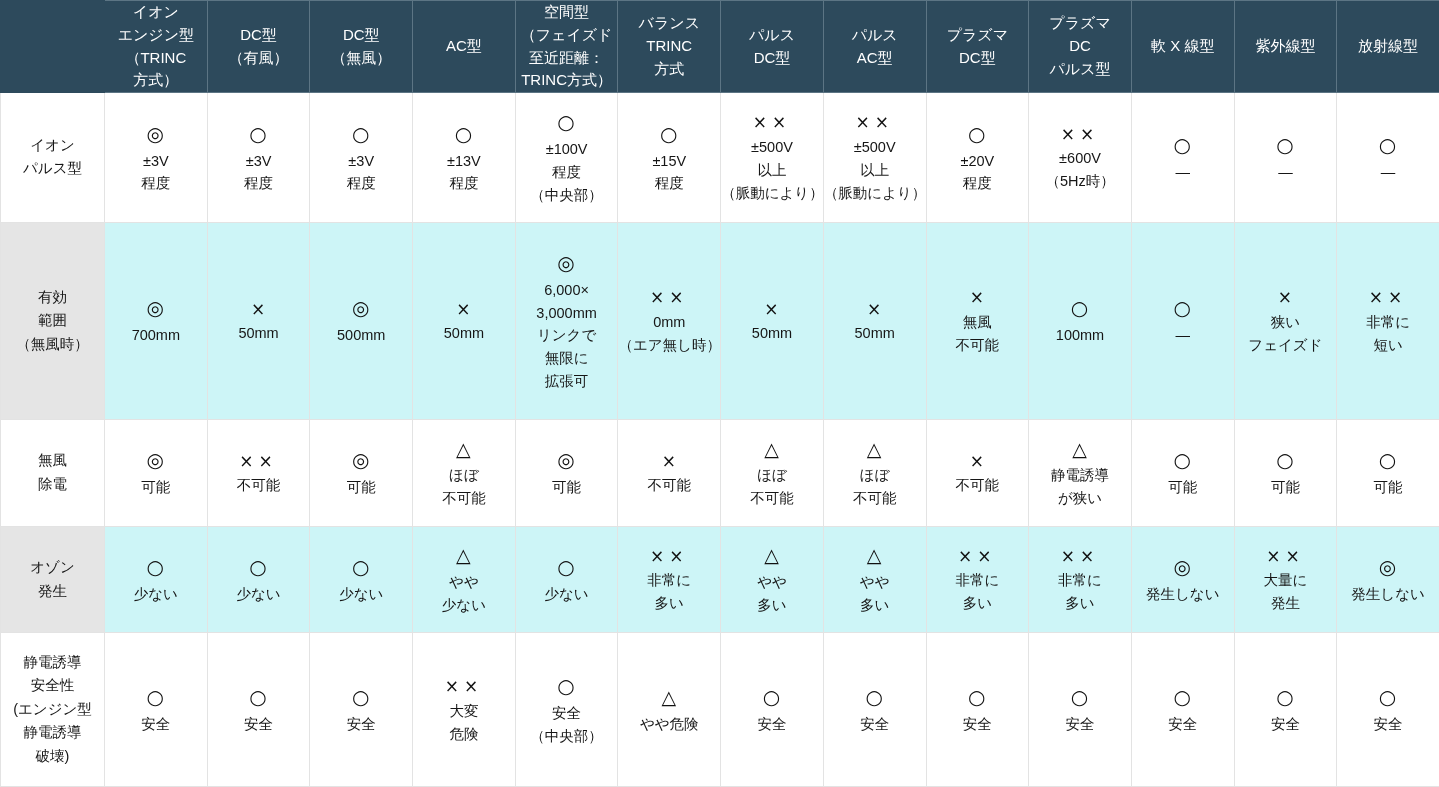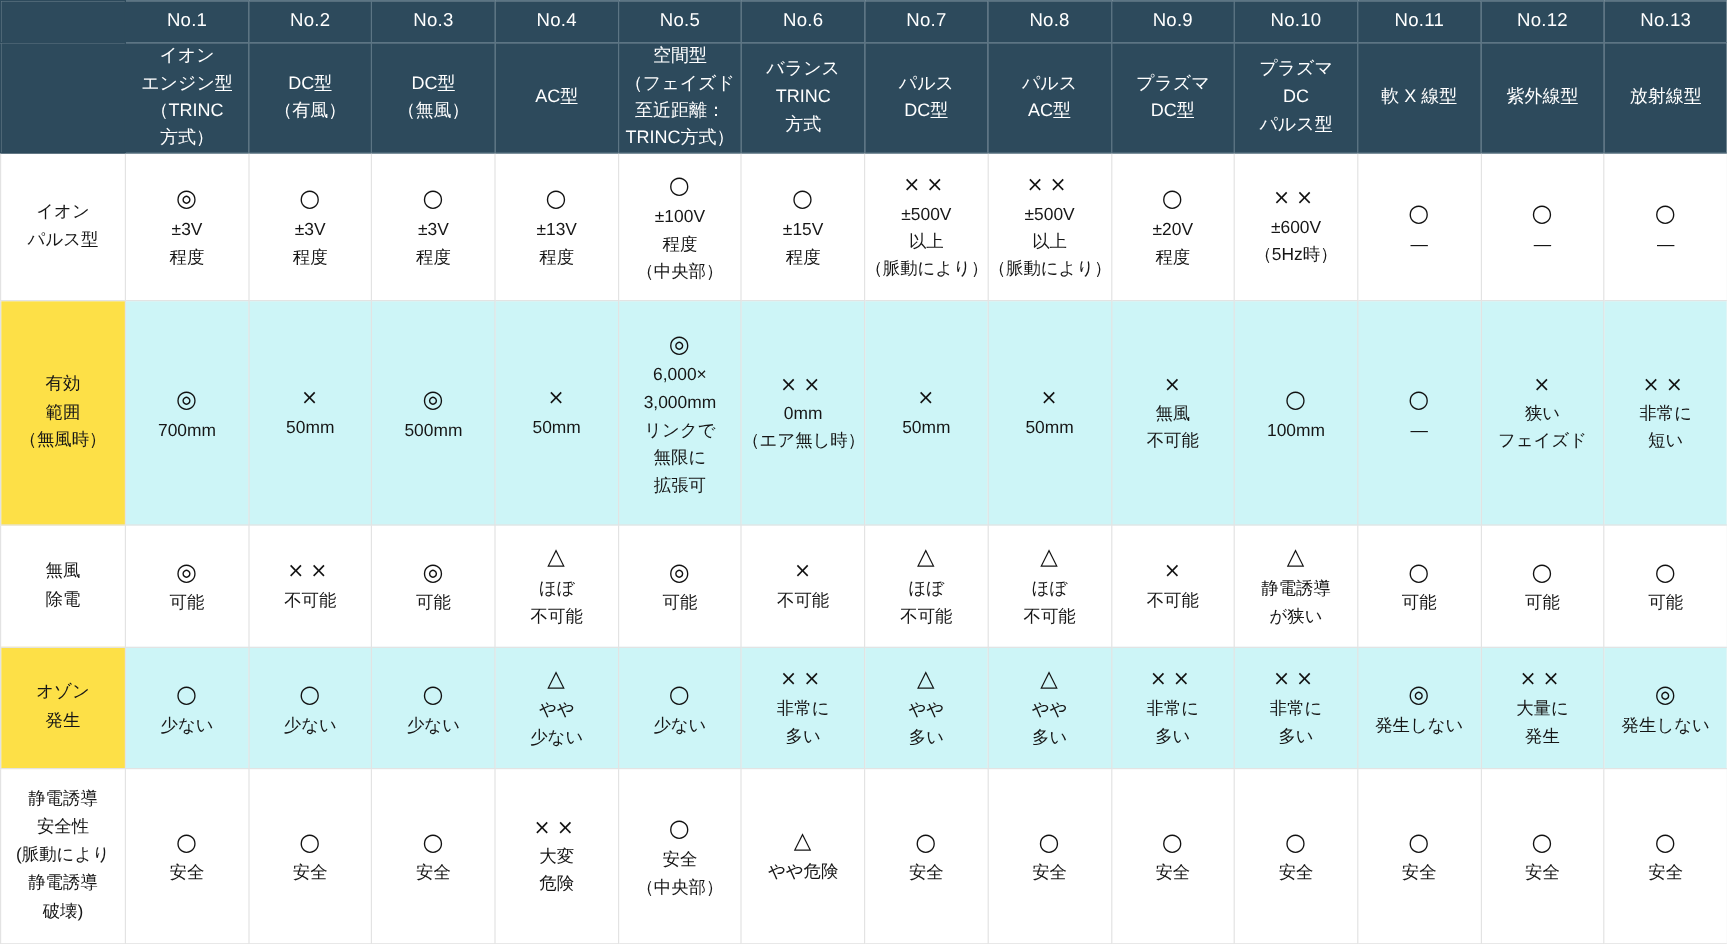--- a/index.html
+++ b/index.html
@@ -72,21 +72,21 @@
     color: #111111;
     margin-bottom: 1px;
     font-family: "DejaVu Sans", sans-serif;
   }
   .sym.x2 { letter-spacing: 5px; font-size: 17px; }
   .sym.x1 { font-size: 17px; }
   .sym.tri { font-size: 19px; }
   .txt { display: block; white-space: nowrap; }
   
   tr.tint td { background: #cdf5f7; }
-  tr.tint td.rowhead { background: #fde047; }
+  tr.tint td.rowhead { background: #e5e5e5; }
   tr.plain td { background: #ffffff; }
   
   tr.r-ion td { height: 118px; }
   tr.r-range td { height: 180px; }
   tr.r-windless td { height: 97px; }
   tr.r-ozone td { height: 97px; }
   tr.r-safety td { height: 140px; }
   tr.r-range .cell, tr.r-safety .cell { vertical-align: top; }
 </style>
 </head>
@@ -103,36 +103,20 @@
       <col style="width: 102.692px;">
       <col style="width: 102.692px;">
       <col style="width: 102.692px;">
       <col style="width: 102.692px;">
       <col style="width: 102.692px;">
       <col style="width: 102.692px;">
       <col style="width: 102.692px;">
       <col style="width: 102.692px;">
     </colgroup>
   <thead>
-    <tr id="hdr-no-row">
-      <th class="hdr-corner"></th>
-    <th class="hdr hdr-no">No.1</th>
-        <th class="hdr hdr-no">No.2</th>
-        <th class="hdr hdr-no">No.3</th>
-        <th class="hdr hdr-no">No.4</th>
-        <th class="hdr hdr-no">No.5</th>
-        <th class="hdr hdr-no">No.6</th>
-        <th class="hdr hdr-no">No.7</th>
-        <th class="hdr hdr-no">No.8</th>
-        <th class="hdr hdr-no">No.9</th>
-        <th class="hdr hdr-no">No.10</th>
-        <th class="hdr hdr-no">No.11</th>
-        <th class="hdr hdr-no">No.12</th>
-        <th class="hdr hdr-no">No.13</th>
-      </tr>
     <tr id="hdr-name-row">
       <th class="hdr-corner"></th>
     <th class="hdr hdr-name">
           <span class="ln">イオン</span>
           <span class="ln">エンジン型</span>
           <span class="ln">（TRINC</span>
           <span class="ln">方式）</span>
         </th>
         <th class="hdr hdr-name">
           <span class="ln">DC型</span>
@@ -447,21 +431,21 @@
         </td>
         <td class="cell">
           <span class="sym ">◎</span>
           <span class="txt">発生しない</span>
         </td>
       </tr>
       <tr class="plain r-safety">
         <td class="rowhead">
           <span class="ln">静電誘導</span>
           <span class="ln">安全性</span>
-          <span class="ln">(脈動により</span>
+          <span class="ln">(エンジン型</span>
           <span class="ln">静電誘導</span>
           <span class="ln">破壊)</span>
         </td>
         <td class="cell">
           <span class="sym ">○</span>
           <span class="txt">安全</span>
         </td>
         <td class="cell">
           <span class="sym ">○</span>
           <span class="txt">安全</span>

